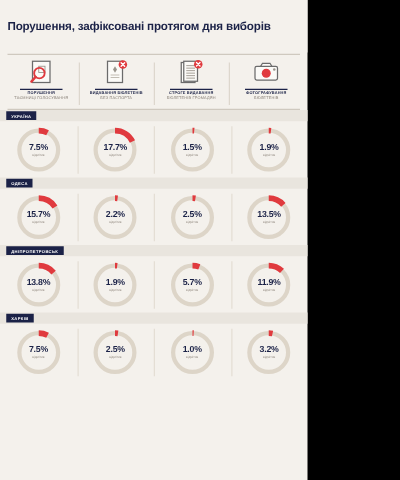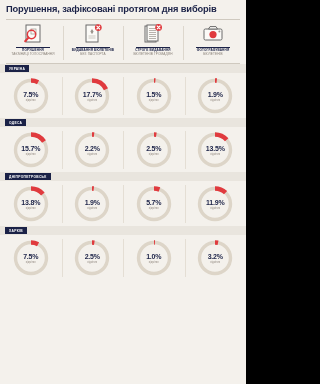--- a/index.html
+++ b/index.html
@@ -1,18 +1,18 @@
 <!DOCTYPE html>
 <html><head>
 <meta charset="utf-8">
 <style>
   html,body{margin:0;padding:0;background:#000;}
   body{width:300px;height:384px;font-family:"Liberation Sans",sans-serif;overflow:hidden;}
   #sheet{position:relative;width:246px;height:384px;background:#f4f1ec;}
-  .title-bar{height:18px;background:#f4f1ec;display:flex;align-items:center;padding:0 6px;}
+  .title-bar{height:18px;background:#f4f1ec;display:flex;align-items:center;padding:12px 6px;}
   .title-bar .t{font-size:9.3px;font-weight:bold;color:#1b2247;letter-spacing:-.15px;white-space:nowrap;}
   .rule{height:1px;background:#cfc9bf;margin:1px 6px 0 6px;}
   .legend{display:flex;height:42px;padding:2px 3px 0 3px;box-sizing:border-box;}
   .legend .cell{flex:1;display:flex;flex-direction:column;align-items:center;justify-content:flex-start;position:relative;}
   .legend .cell+.cell:before{content:"";position:absolute;left:0;top:4px;bottom:2px;width:1px;background:#ddd7cd;}
   .ico{height:24px;display:flex;align-items:center;justify-content:center;}
   .lbl{text-align:center;line-height:1.15;margin-top:1px;}
   .lbl .l1{font-size:3.1px;font-weight:bold;color:#1b2247;letter-spacing:.15px;}
   .lbl .l2{font-size:3.1px;color:#8a8279;letter-spacing:.15px;}
   .lbl .ul{width:34px;height:1px;background:#1b2247;margin:0 auto 1px auto;}

